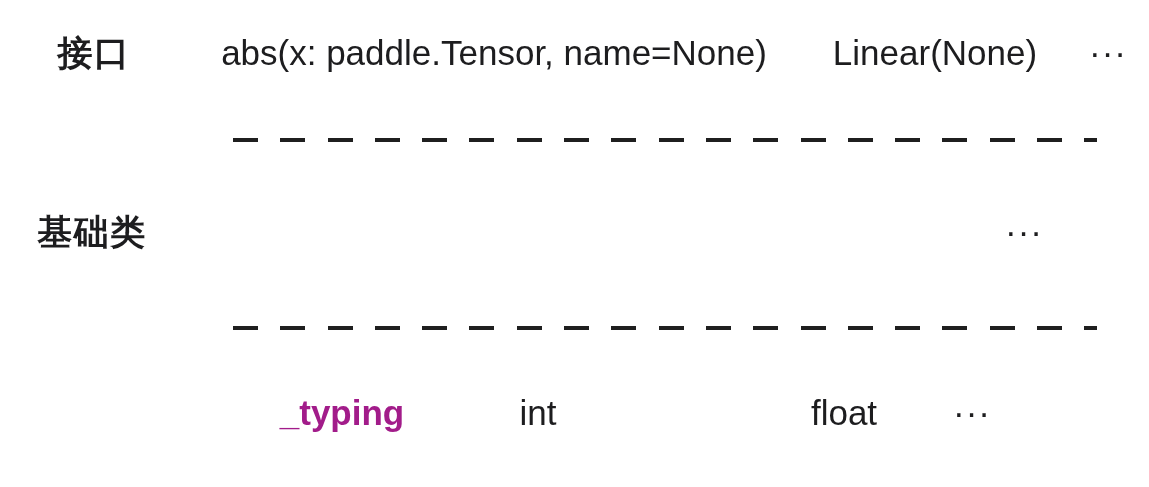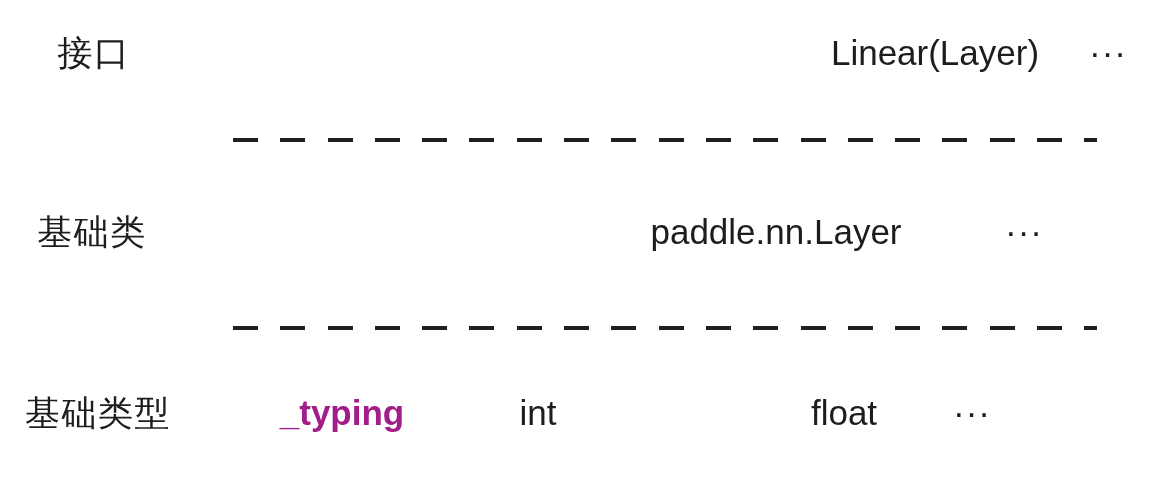--- a/index.html
+++ b/index.html
@@ -18,49 +18,48 @@
     color:var(--text);
     overflow:hidden;
   }
   .el{
     position:absolute;
     transform:translate(-50%,-50%);
     white-space:nowrap;
     font-size:35px;
     line-height:1;
   }
-  .cjk{letter-spacing:1.5px;}
+  .cjk{letter-spacing:1.5px;font-weight:bold;}
   .accent{color:var(--accent);font-weight:700;}
   .dots{letter-spacing:1px;}
   .dash-line{
     position:absolute;
     left:233px;
     width:864px;
     height:4px;
     background:repeating-linear-gradient(90deg,var(--dash) 0 25px,transparent 25px 47.3px);
   }
   .dash-1{top:138px;}
   .dash-2{top:326px;}
 </style>
 </head>
 <body>
 
 <div class="canvas">
 
   <div class="el cjk" style="left:94px;top:52px">接口</div>
-  <div class="el" style="left:935px;top:52px">Linear(Layer)</div>
+  <div class="el" style="left:494px;top:52px">abs(x: paddle.Tensor, name=None)</div>
+  <div class="el" style="left:935px;top:52px">Linear(None)</div>
   <div class="el dots" style="left:1108px;top:52px">···</div>
 
   <div class="dash-line dash-1"></div>
 
   <div class="el cjk" style="left:92px;top:231px">基础类</div>
-  <div class="el" style="left:776px;top:231px">paddle.nn.Layer</div>
   <div class="el dots" style="left:1024px;top:231px">···</div>
 
   <div class="dash-line dash-2"></div>
 
-  <div class="el cjk" style="left:98px;top:412px">基础类型</div>
   <div class="el accent" style="left:342px;top:412px">_typing</div>
   <div class="el" style="left:538px;top:412px">int</div>
   <div class="el" style="left:844px;top:412px">float</div>
   <div class="el dots" style="left:972px;top:412px">···</div>
 
 </div>
 
 </body></html>

